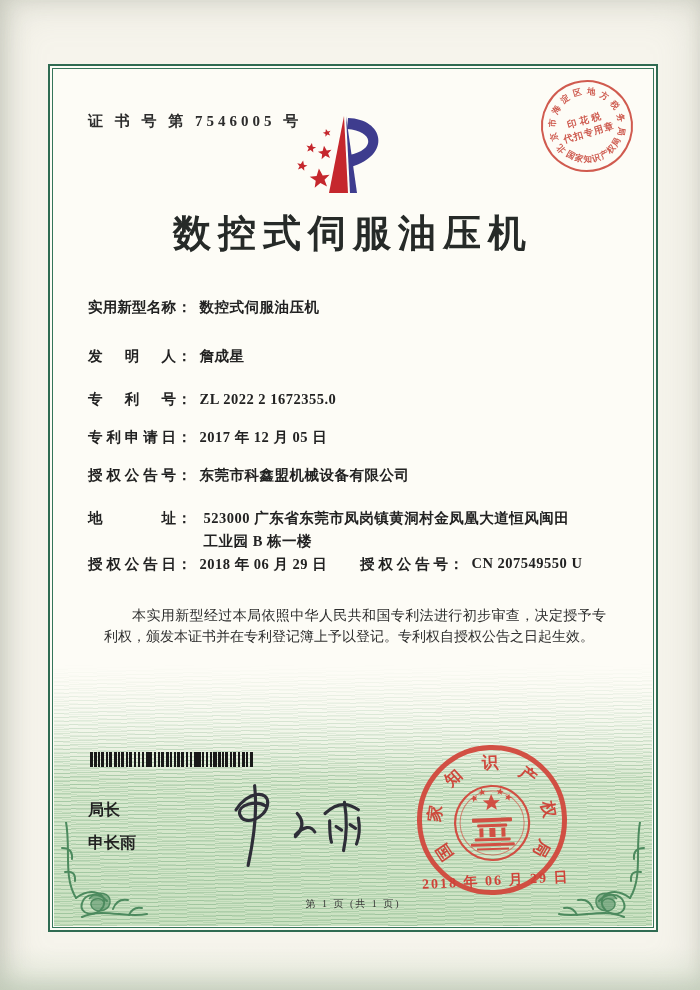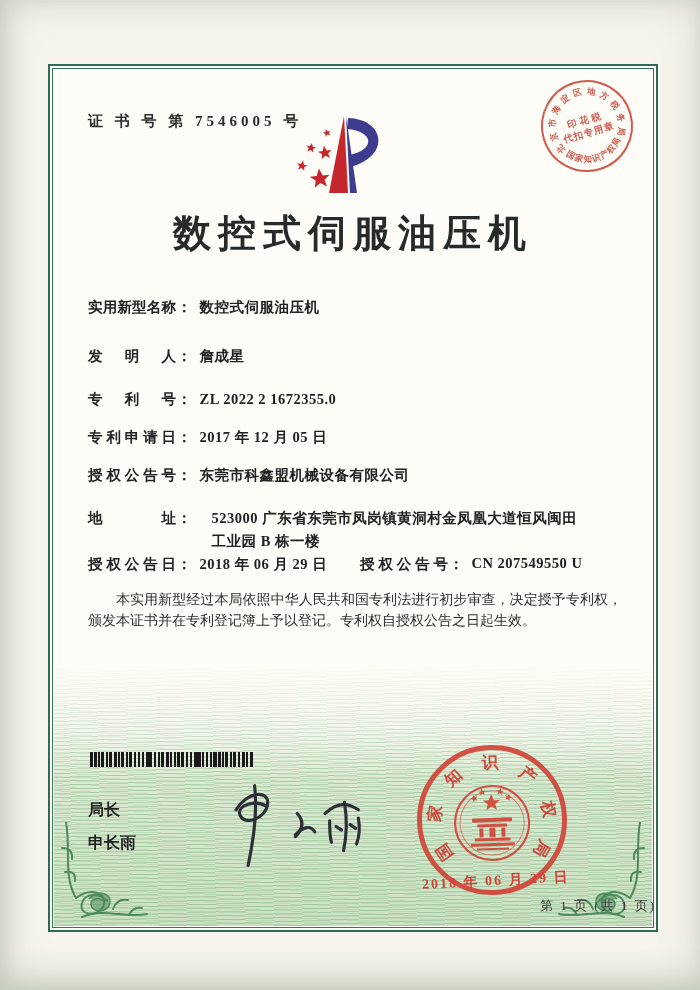--- a/index.html
+++ b/index.html
@@ -29,45 +29,45 @@
   .cert-no{position:absolute;left:38px;top:46px;font-size:15px;letter-spacing:4px;color:#2c2c2c;font-weight:600;z-index:3;}
   .logo{position:absolute;left:230px;top:40px;z-index:3;}
   .title{position:absolute;left:0;top:142px;width:100%;text-align:center;font-size:38px;font-weight:600;
          letter-spacing:7px;color:#262a28;z-index:3;}
 
   .fields{position:absolute;left:38px;top:232px;width:540px;z-index:3;color:#222;}
   .frow{position:absolute;left:0;display:flex;align-items:baseline;font-size:14.5px;font-weight:600;white-space:nowrap;}
   .flabel{display:inline-block;width:88px;text-align:justify;text-align-last:justify;}
   .fcolon{display:inline-block;margin-left:1px;}
   .fvalue{margin-left:8px;letter-spacing:.5px;}
-  .addr-block{margin-left:20px;white-space:normal;width:440px;line-height:23px;letter-spacing:.5px;}
+  .addr-block{margin-left:12px;white-space:normal;width:440px;line-height:23px;letter-spacing:.5px;}
   .grant2{position:absolute;left:272px;top:0;display:flex;align-items:flex-start;}
 
   .paras{position:absolute;left:38px;top:524px;width:534px;z-index:3;color:#2d2d2d;font-size:14px;line-height:20.6px;text-align:justify;}
-  .paras p{margin:0;text-indent:2em;}
+  .paras p{margin:16px;text-indent:2em;}
 
   .barcode{position:absolute;left:40px;top:686px;width:163px;height:15px;z-index:3;
     background-image:
       repeating-linear-gradient(90deg,#191919 0 1.5px,rgba(0,0,0,0) 1.5px 4px),
       repeating-linear-gradient(90deg,rgba(0,0,0,0) 0 2px,#191919 2px 3px,rgba(0,0,0,0) 3px 9.5px),
       repeating-linear-gradient(90deg,#191919 0 1px,rgba(0,0,0,0) 1px 6.5px);}
 
   .sig-title{position:absolute;left:38px;top:734px;font-size:16px;font-weight:600;color:#222;z-index:3;}
   .sig-name{position:absolute;left:38px;top:767px;font-size:16px;font-weight:600;color:#222;z-index:3;}
   .signature{position:absolute;left:150px;top:716px;z-index:4;}
 
   
   .seal{position:absolute;left:367px;top:679px;width:150px;height:150px;z-index:4;transform:rotate(-2deg);opacity:.93;}
   .seal-ring{position:absolute;inset:0;border:5px solid #d2453a;border-radius:50%;}
   .seal-arc span{color:#ce3d32;font-weight:700;font-family:"Liberation Serif",serif;}
   .seal-emblem{position:absolute;left:33px;top:36px;}
   .seal-date{position:absolute;left:372px;top:806px;font-size:14px;color:#cf4238;font-weight:600;letter-spacing:2px;
              transform:rotate(-3deg);z-index:5;white-space:nowrap;}
 
-  .footer{position:absolute;left:0;top:831px;width:100%;text-align:right;font-size:13px;color:#3a3a3a;z-index:3;letter-spacing:2px;}
+  .footer{position:absolute;left:0;top:831px;width:100%;text-align:center;font-size:10px;color:#3a3a3a;z-index:3;letter-spacing:2px;}
 
   
   .tax-stamp{position:absolute;left:541px;top:80px;width:92px;height:92px;transform:rotate(-16deg);z-index:9;opacity:.9;}
   .stamp-ring{position:absolute;inset:0;border:2.5px solid #cc4a3e;border-radius:50%;}
   .stamp-arc span,.stamp-c1,.stamp-c2{color:#c94a3e;font-weight:700;}
   .stamp-c1{position:absolute;left:0;width:100%;top:34px;text-align:center;font-size:9.5px;letter-spacing:3px;}
   .stamp-c2{position:absolute;left:0;width:100%;top:47px;text-align:center;font-size:9.5px;letter-spacing:1px;}
 </style>
 </head>
 <body>

